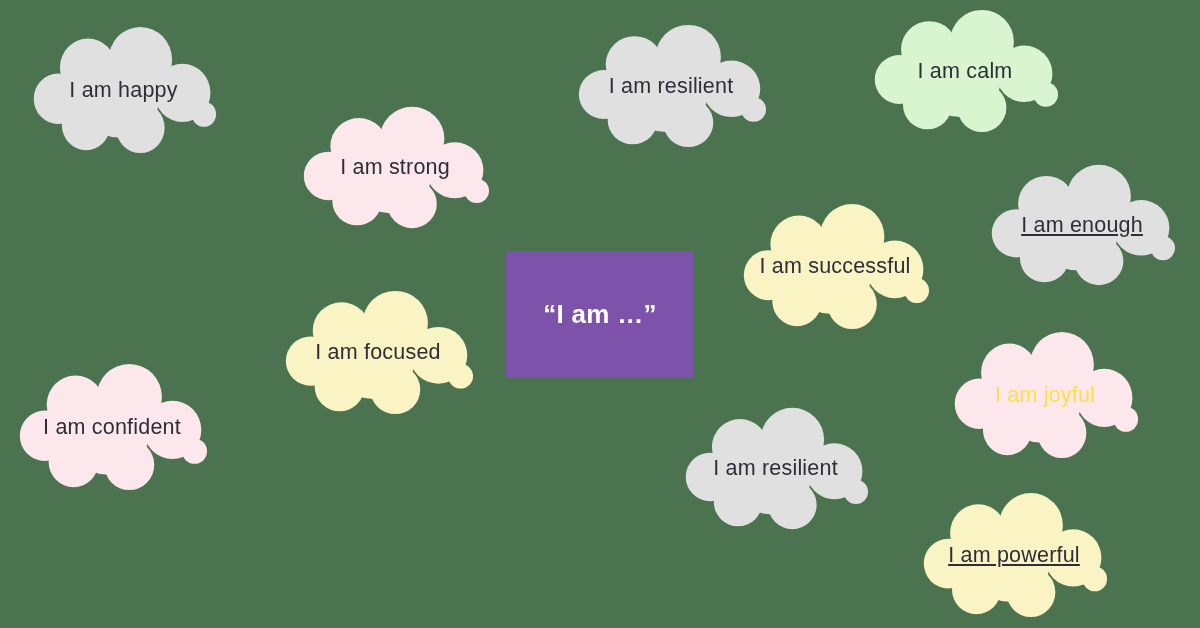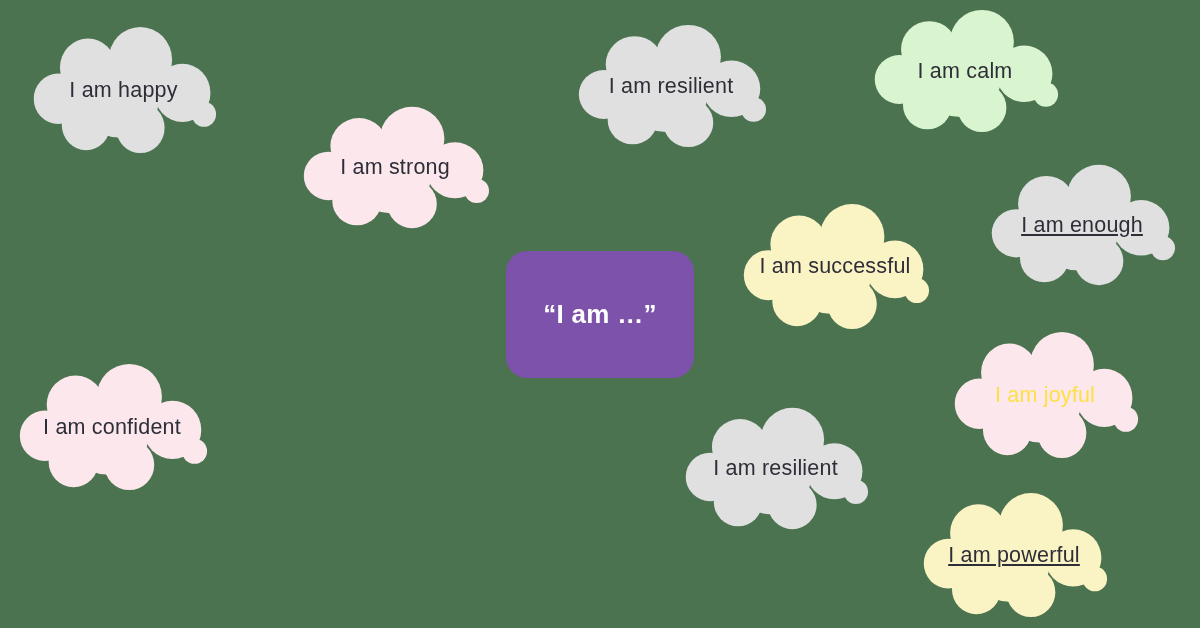--- a/index.html
+++ b/index.html
@@ -33,21 +33,21 @@
     font-weight: 400;
     letter-spacing: 0.2px;
     white-space: nowrap;
   }
   .center-card {
     position: absolute;
     left: 506px;
     top: 251px;
     width: 188px;
     height: 127px;
-    border-radius: 21px;
+    border-radius: 2px;
     display: flex;
     align-items: center;
     justify-content: center;
     font-size: 26px;
     font-weight: 700;
     letter-spacing: 0.3px;
   }
 </style>
 </head>
 <body>
@@ -137,20 +137,35 @@
         <circle cx="30" cy="76" r="26"></circle>
         <circle cx="95" cy="72" r="44"></circle>
         <circle cx="163" cy="70" r="30"></circle>
         <circle cx="186" cy="92" r="13"></circle>
         <circle cx="60" cy="103" r="26"></circle>
         <circle cx="118" cy="106" r="26"></circle>
       </g>
     </svg>
     <span class="cloud-label" style="color: rgb(46, 46, 56);">I am successful</span>
   </div>
+    <div class="cloud" style="left: 282px; top: 289px; width: 192px; height: 127px; color: rgb(250, 243, 195);">
+    <svg viewBox="0 0 200 134" preserveAspectRatio="none" aria-hidden="true">
+      <g fill="currentColor">
+        <circle cx="62" cy="44" r="30"></circle>
+        <circle cx="118" cy="36" r="34"></circle>
+        <circle cx="30" cy="76" r="26"></circle>
+        <circle cx="95" cy="72" r="44"></circle>
+        <circle cx="163" cy="70" r="30"></circle>
+        <circle cx="186" cy="92" r="13"></circle>
+        <circle cx="60" cy="103" r="26"></circle>
+        <circle cx="118" cy="106" r="26"></circle>
+      </g>
+    </svg>
+    <span class="cloud-label" style="color: rgb(46, 46, 56);">I am focused</span>
+  </div>
     <div class="cloud" style="left: 16px; top: 362px; width: 192px; height: 130px; color: rgb(252, 232, 236);">
     <svg viewBox="0 0 200 134" preserveAspectRatio="none" aria-hidden="true">
       <g fill="currentColor">
         <circle cx="62" cy="44" r="30"></circle>
         <circle cx="118" cy="36" r="34"></circle>
         <circle cx="30" cy="76" r="26"></circle>
         <circle cx="95" cy="72" r="44"></circle>
         <circle cx="163" cy="70" r="30"></circle>
         <circle cx="186" cy="92" r="13"></circle>
         <circle cx="60" cy="103" r="26"></circle>

